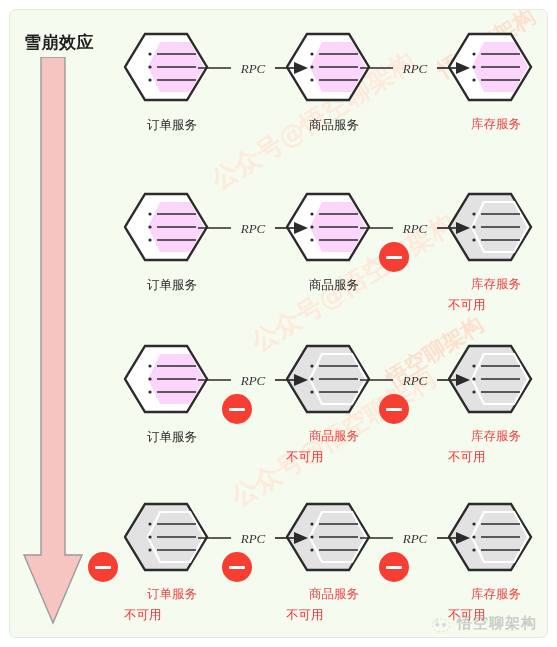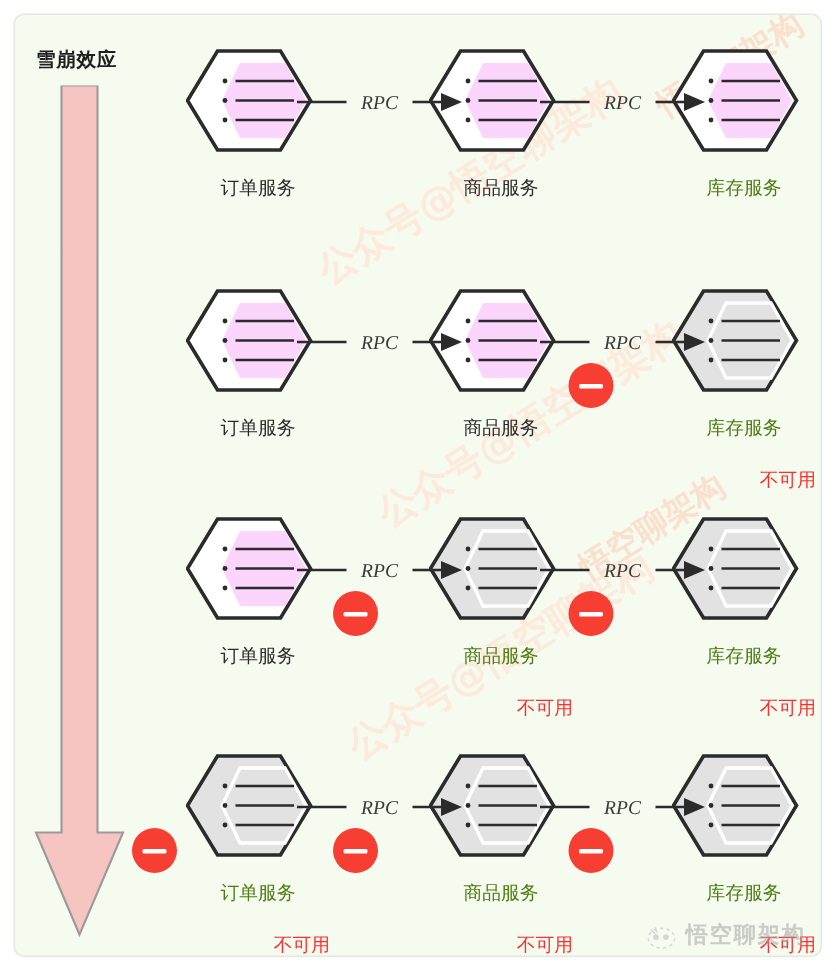--- a/index.html
+++ b/index.html
@@ -33,21 +33,21 @@
     color:#fbe3d2;
     pointer-events:none;
     transform-origin:left top;
   }
   .wm.a{font-size:26px;color:#fdeadb;}
   .wm.b{font-size:22px;color:#fbe0cd;}
 
   
   #avalanche-title{
     position:absolute;left:24px;top:31px;
-    font-size:13px;font-weight:bold;color:#1f1f1f;
+    font-size:17px;font-weight:bold;color:#1f1f1f;
     letter-spacing:.5px;
     font-family:Liberation Serif, serif;
   }
   #avalanche-arrow{
     position:absolute;left:22px;top:57px;
     width:62px;height:569px;
   }
 
   
   .row{position:absolute;left:0;width:557px;height:150px;}
@@ -55,25 +55,25 @@
   .hexwrap{position:relative;width:96px;height:76px;}
   .hexwrap svg{display:block;}
   .node-label{
     text-align:center;
     font-size:12.5px;
     margin-top:10px;
     font-family:"DejaVu Sans",sans-serif;
     color:#2b2b2b;
     line-height:1.05;
   }
-  .node-label.down{color:#4d7c0f;}
+  .node-label.down{color:#ef4444;font-family:Liberation Serif, serif;}
   .node-sub{
-    text-align:right;
+    text-align:left;
     font-size:12.5px;
-    margin-top:21px;
+    margin-top:6px;
     color:#ff2d2d;
     font-family:"DejaVu Sans",sans-serif;
   }
 
   
   .link{position:absolute;width:110px;height:28px;font-style:italic;}
   .link svg{display:block;overflow:visible;}
   .rpc-text{
     font-family:"Liberation Serif","DejaVu Serif",serif;
     font-size:13px;fill:#3a3a3a;

